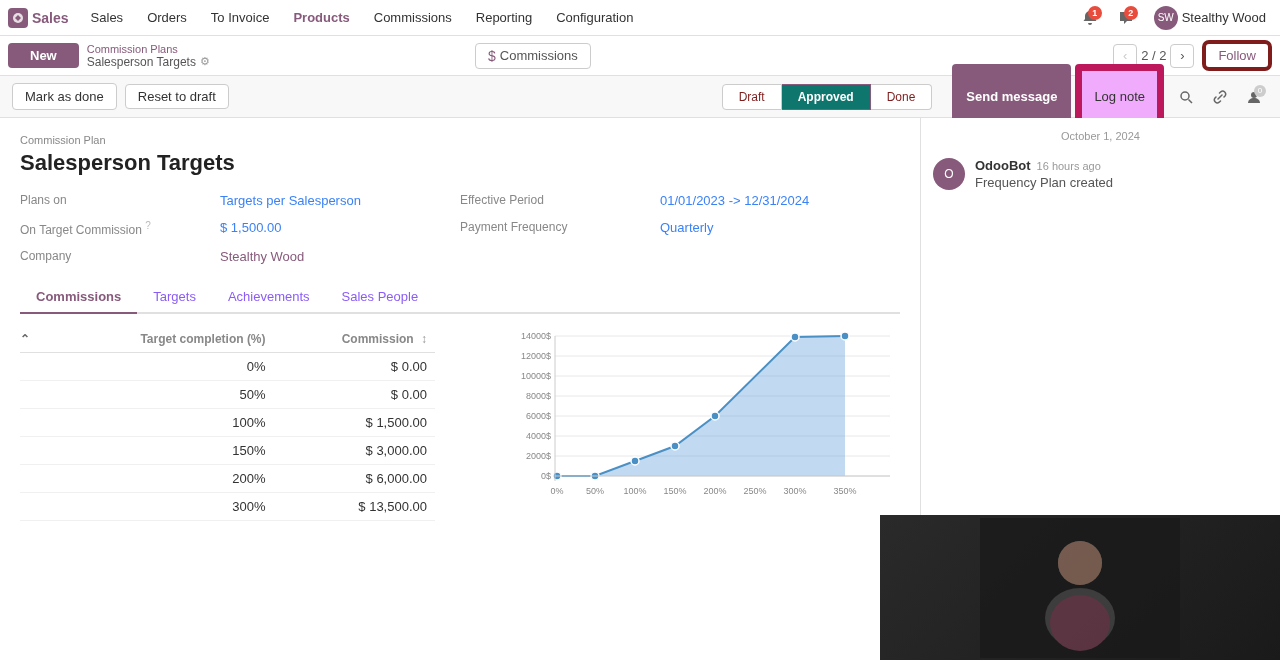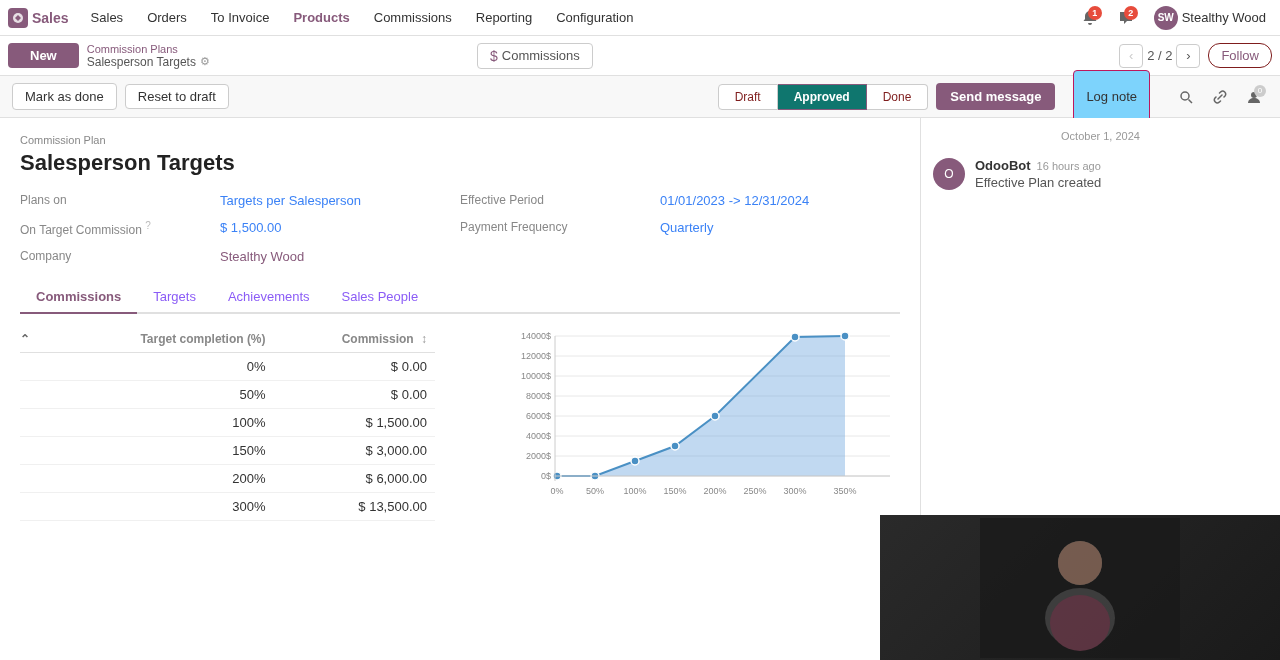--- a/index.html
+++ b/index.html
@@ -34,21 +34,21 @@
       position: absolute; top: 2px; right: 2px;
       background: #e74c3c; color: #fff; font-size: 9px;
       border-radius: 50%; width: 14px; height: 14px;
       display: flex; align-items: center; justify-content: center; font-weight: 700;
     }
     .topnav-user {
       display: flex; align-items: center; gap: 4px; cursor: pointer; padding: 4px 6px; border-radius: 4px;
     }
     .topnav-avatar {
       width: 24px; height: 24px; background: #875a7b; border-radius: 50%;
-      display: flex; align-items: center; justify-content: center; color: #fff; font-size: 10px; font-weight: 700;
+      display: flex; align-items: center; justify-content: center; color: #fff; font-size: 10px; font-weight: 400;
     }
 
     
     .secondbar {
       display: flex; align-items: center; height: 40px;
       background: #fff; border-bottom: 1px solid #e0e0e0; padding: 0 8px; gap: 8px;
     }
     .new-btn {
       background: #875a7b; color: #fff; border: none; border-radius: 4px;
       padding: 5px 22px; font-size: 13px; cursor: pointer; font-weight: 600;
@@ -63,21 +63,21 @@
       border: 1px solid #ccc; border-radius: 4px; padding: 4px 12px; cursor: pointer; font-size: 13px; color: #555;
     }
     .secondbar-right { display: flex; align-items: center; gap: 8px; margin-left: auto; }
     .page-nav { display: flex; align-items: center; gap: 4px; font-size: 13px; color: #555; }
     .nav-arrow {
       width: 24px; height: 24px; border: 1px solid #ccc; border-radius: 4px;
       display: flex; align-items: center; justify-content: center; cursor: pointer; color: #555;
     }
     .nav-arrow.disabled { color: #ccc; cursor: default; }
     .follow-btn {
-      border: 1px solid #7f1d1d; color: #875a7b; border-radius: 12px;
+      border: 4px solid #7f1d1d; color: #875a7b; border-radius: 7px;
       padding: 4px 12px; cursor: pointer; font-size: 13px; background: #fff;
     }
 
     
     .actionbar {
       display: flex; align-items: center; height: 42px;
       background: #f8f8f8; border-bottom: 1px solid #e0e0e0; padding: 0 12px; gap: 8px;
     }
     .mark-done-btn {
       background: #fff; border: 1px solid #ccc; border-radius: 4px;
@@ -93,27 +93,27 @@
     .status-step {
       padding: 5px 16px; font-size: 12px; cursor: pointer; color: #7f1d1d;
       border: 1px solid #ccc; background: #fff;
     }
     .status-step:first-child { border-radius: 4px 0 0 4px; }
     .status-step:last-child { border-radius: 0 4px 4px 0; }
     .status-step.active {
       background: #0f766e; color: #fff; border-color: #875a7b; font-weight: 600;
     }
     .status-step:not(:first-child) { border-left: none; }
-    .actionbar-right { display: flex; align-items: center; gap: 18px; }
+    .actionbar-right { display: flex; gap: 4px; margin-left: 12px; }
     .send-msg-btn {
       background: #875a7b; color: #fff; border: none; border-radius: 4px;
       padding: 6px 14px; font-size: 13px; cursor: pointer; font-weight: 600;
     }
     .log-note-btn {
-      background: #7dd3fc; border: 1px solid #be185d; border-radius: 4px;
+      background: #f0abfc; border: 7px solid #be185d; border-radius: 4px;
       padding: 18px 12px; font-size: 13px; cursor: pointer; color: #333;
     }
     .actionbar-icons { display: flex; align-items: center; gap: 6px; margin-left: 4px; }
     .icon-btn-sm {
       width: 28px; height: 28px; display: flex; align-items: center; justify-content: center;
       cursor: pointer; border-radius: 4px; color: #666; font-size: 14px;
     }
 
     
     .main-container { display: flex; height: calc(660px - 36px - 40px - 42px); }
@@ -434,21 +434,21 @@
 
   <div class="chatter-area">
     <div class="chatter-date-sep">October 1, 2024</div>
     <div class="chatter-msg">
       <div class="chatter-avatar">O</div>
       <div class="chatter-content">
         <div class="chatter-header">
           <span class="chatter-name">OdooBot</span>
           <span class="chatter-time">16 hours ago</span>
         </div>
-        <div class="chatter-body">Effective Plan created</div>
+        <div class="chatter-body">Frequency Plan created</div>
       </div>
     </div>
   </div>
 </div>
 
 <div class="video-thumb">
   <div class="video-person">
     <svg width="200" height="140" viewBox="0 0 200 140" class="video-person-svg">
       <rect width="200" height="140" fill="#1a1a1a"></rect>
 

